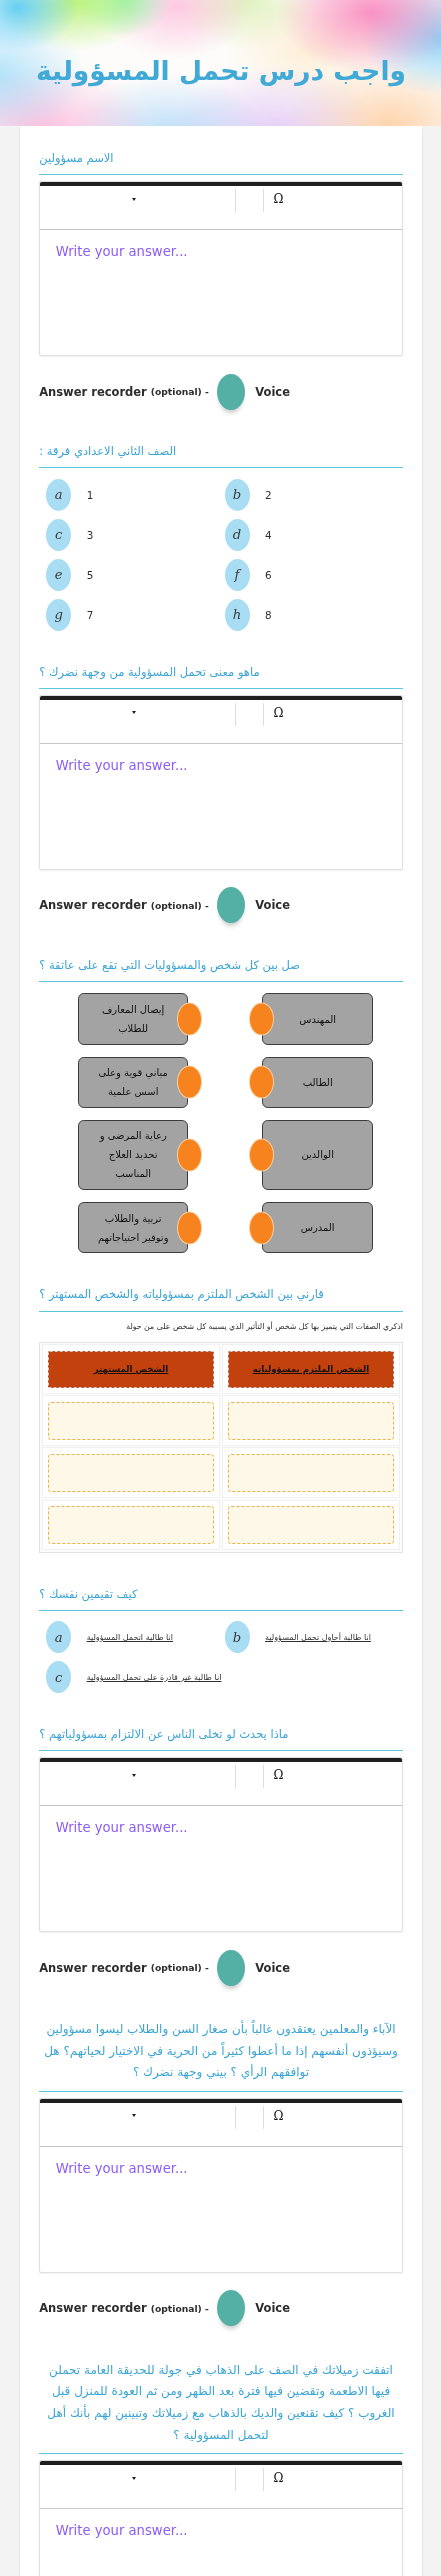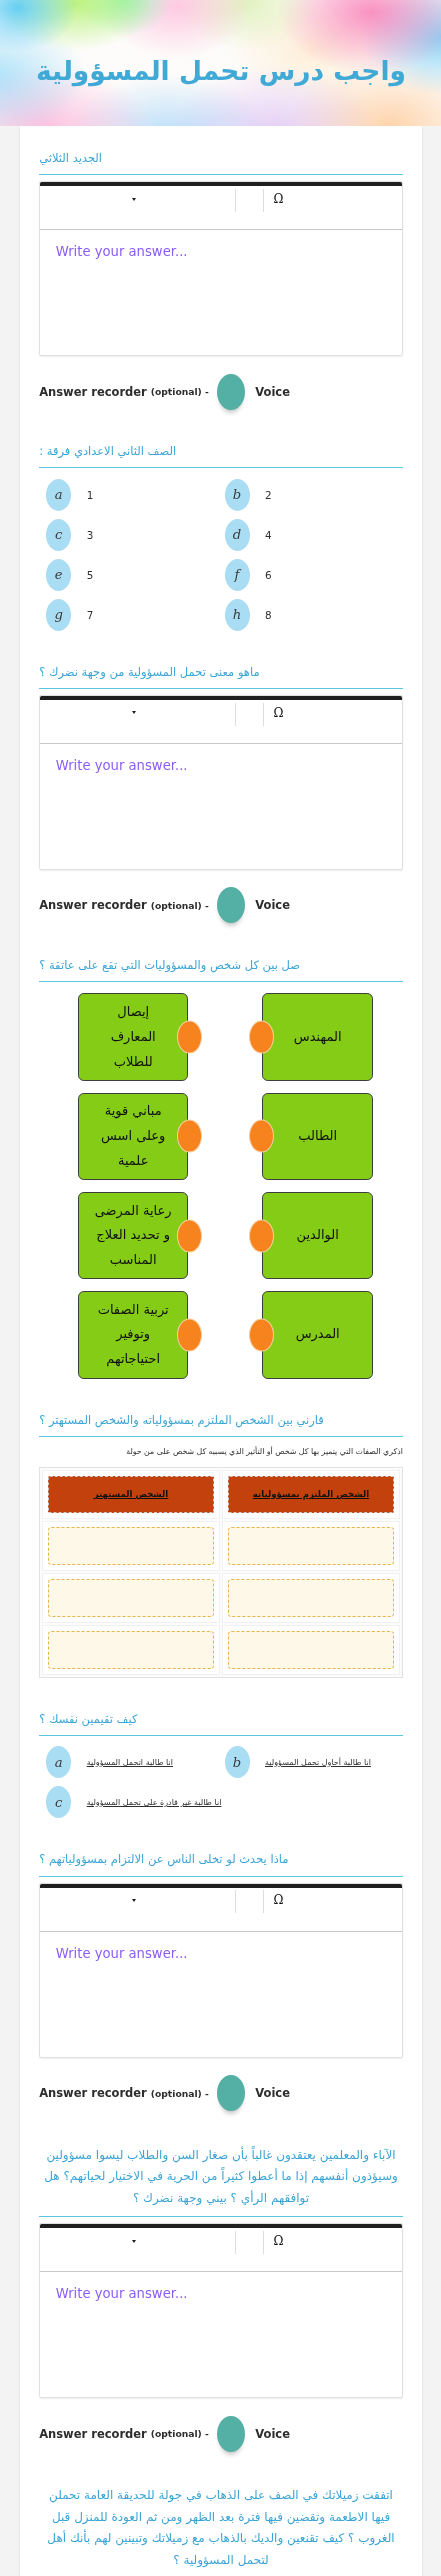--- a/index.html
+++ b/index.html
@@ -79,22 +79,22 @@
                 background:#a9ddf3; display:flex; align-items:center; justify-content:center;
                 font-size:13.2px; color:#3b3b3b; font-family:"DejaVu Serif", serif; font-style:italic; }
   .opt-label { margin-left:15.5px; font-size:10.4px; color:#2f2f2f; direction:rtl; unicode-bidi:plaintext; }
   .opt-label.ar { font-size:8px;text-decoration:underline; }
 
   
   .match-area { margin-top:7px; }
   .match-row { display:flex; align-items:stretch; padding-left:39px; margin-top:11.5px; }
   .match-box { position:relative; width:110px; min-height:43px; border:0.6px solid #3c3c3c;
                border-radius:5.8px; display:flex; align-items:center; justify-content:center;
-               text-align:center; font-size:13px; color:#111; direction:rtl;
-               padding:5.8px 14px; line-height:1.9; background:#84cc16; }
+               text-align:center; font-size:10px; color:#111; direction:rtl;
+               padding:5.8px 14px; line-height:1.9; background:#a3a3a3; }
   .match-box.right-box { margin-left:74px; width:111px; }
   .match-dot { position:absolute; top:50%; transform:translateY(-50%);
                width:25px; height:33px; border-radius:50%; background:#f6831e;
                border:1.7px solid #f9cfa0; cursor:grab; z-index:2; }
   .left-box  .match-dot { right:-14.4px; }
   .right-box .match-dot { left:-14.4px; }
 
   
   .cmp-subtitle { direction:rtl; text-align:right; font-size:7.8px; color:#2e2e2e;
                   margin-top:8px; line-height:1.8; }
@@ -111,21 +111,21 @@
 </head>
 <body>
 
 <div class="header">
   <div class="header-title">واجب درس تحمل المسؤولية</div>
 </div>
 
 <div class="card">
 
   <div class="section">
-    <div class="q-title">الجديد الثلاثي</div>
+    <div class="q-title">الاسم مسؤولين</div>
     <div class="q-underline"></div>
     <div class="editor">
       <div class="editor-topbar"></div>
       <div class="editor-toolbar">
         <div class="tb-caret"></div>
         <div class="tb-div1"></div>
         <div class="tb-div2"></div>
         <div class="tb-omega">Ω</div>
       </div>
       <div class="editor-body">Write your answer...</div>
@@ -231,21 +231,21 @@
           <span class="match-dot"></span>
         </div>
         <div class="match-box right-box">
           <span>الوالدين</span>
           <span class="match-dot"></span>
         </div>
       </div>
 
       <div class="match-row">
         <div class="match-box left-box">
-          <span>تربية الصفات وتوفير احتياجاتهم</span>
+          <span>تربية والطلاب وتوفير احتياجاتهم</span>
           <span class="match-dot"></span>
         </div>
         <div class="match-box right-box">
           <span>المدرس</span>
           <span class="match-dot"></span>
         </div>
       </div>
 
 
     </div>

